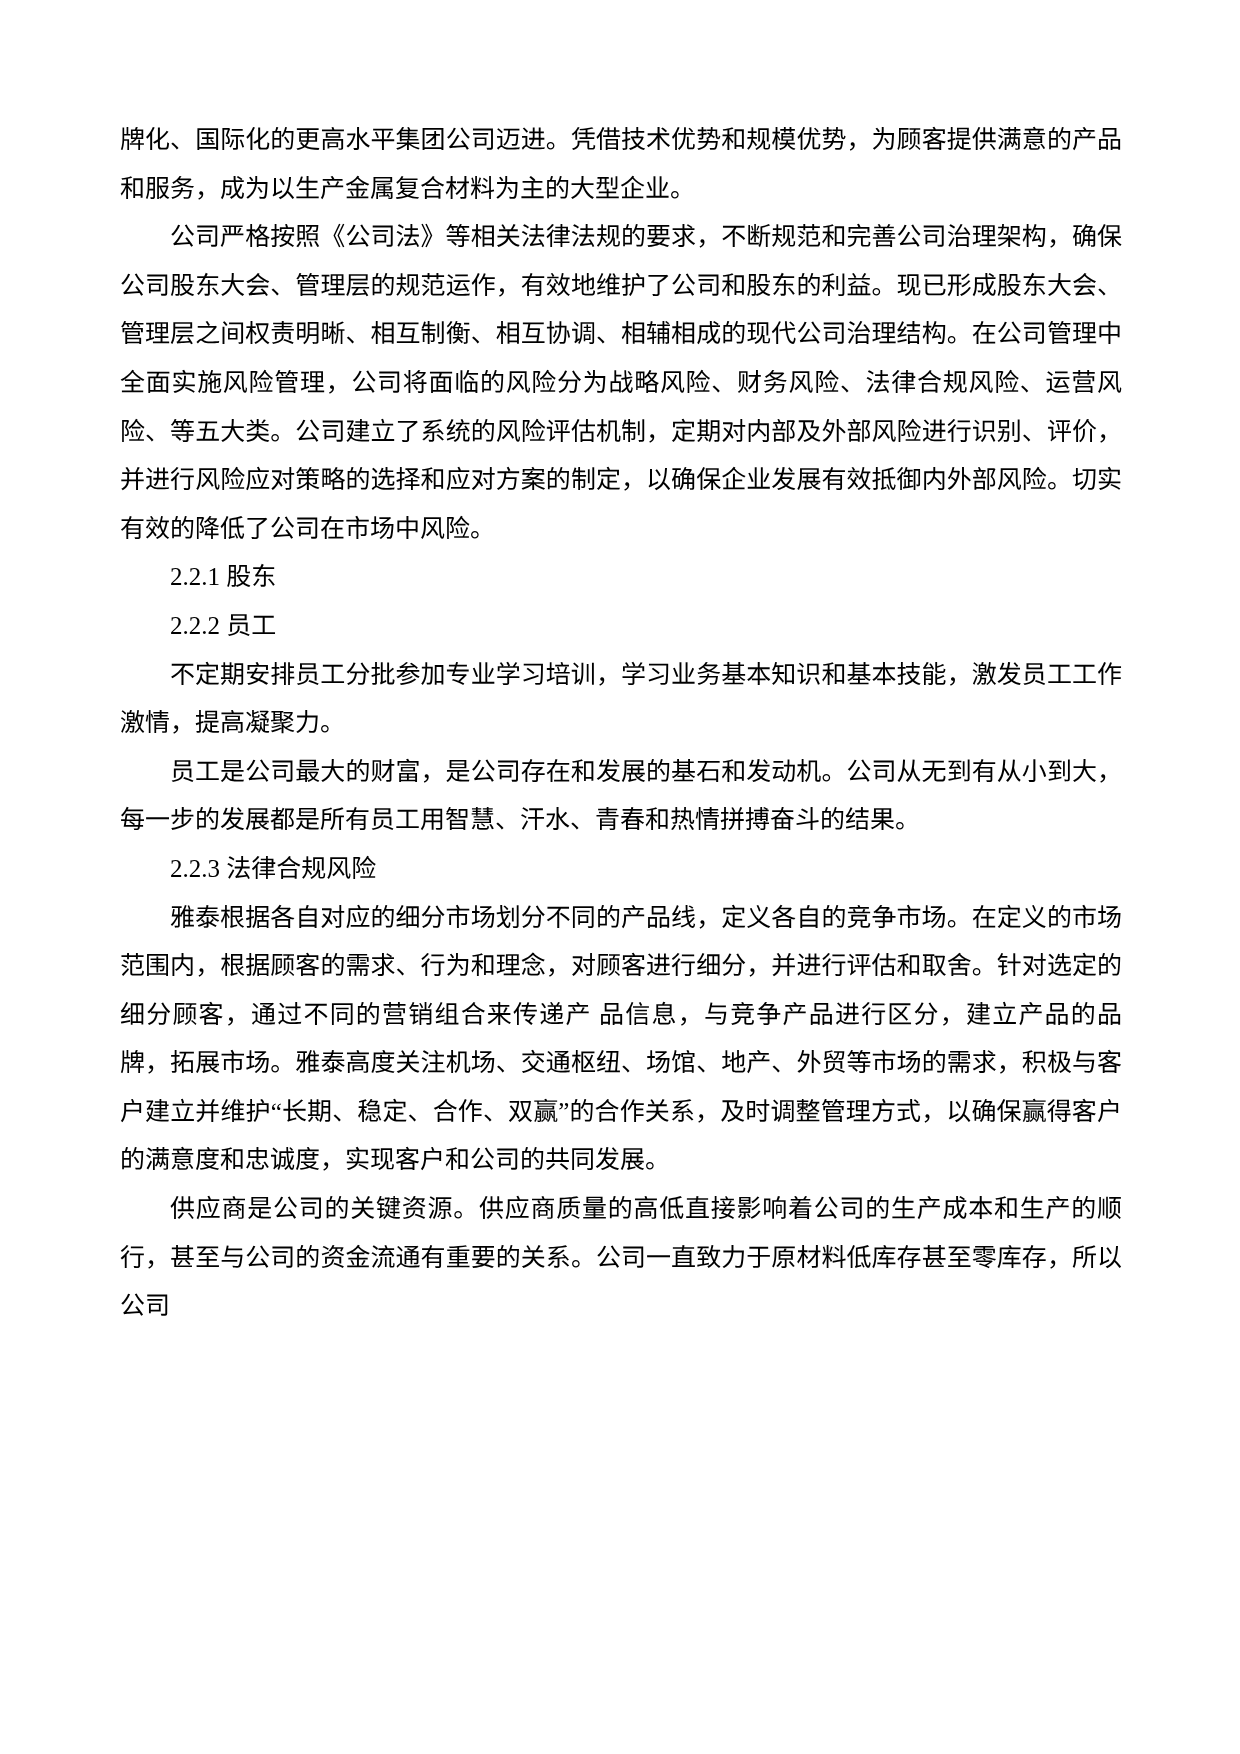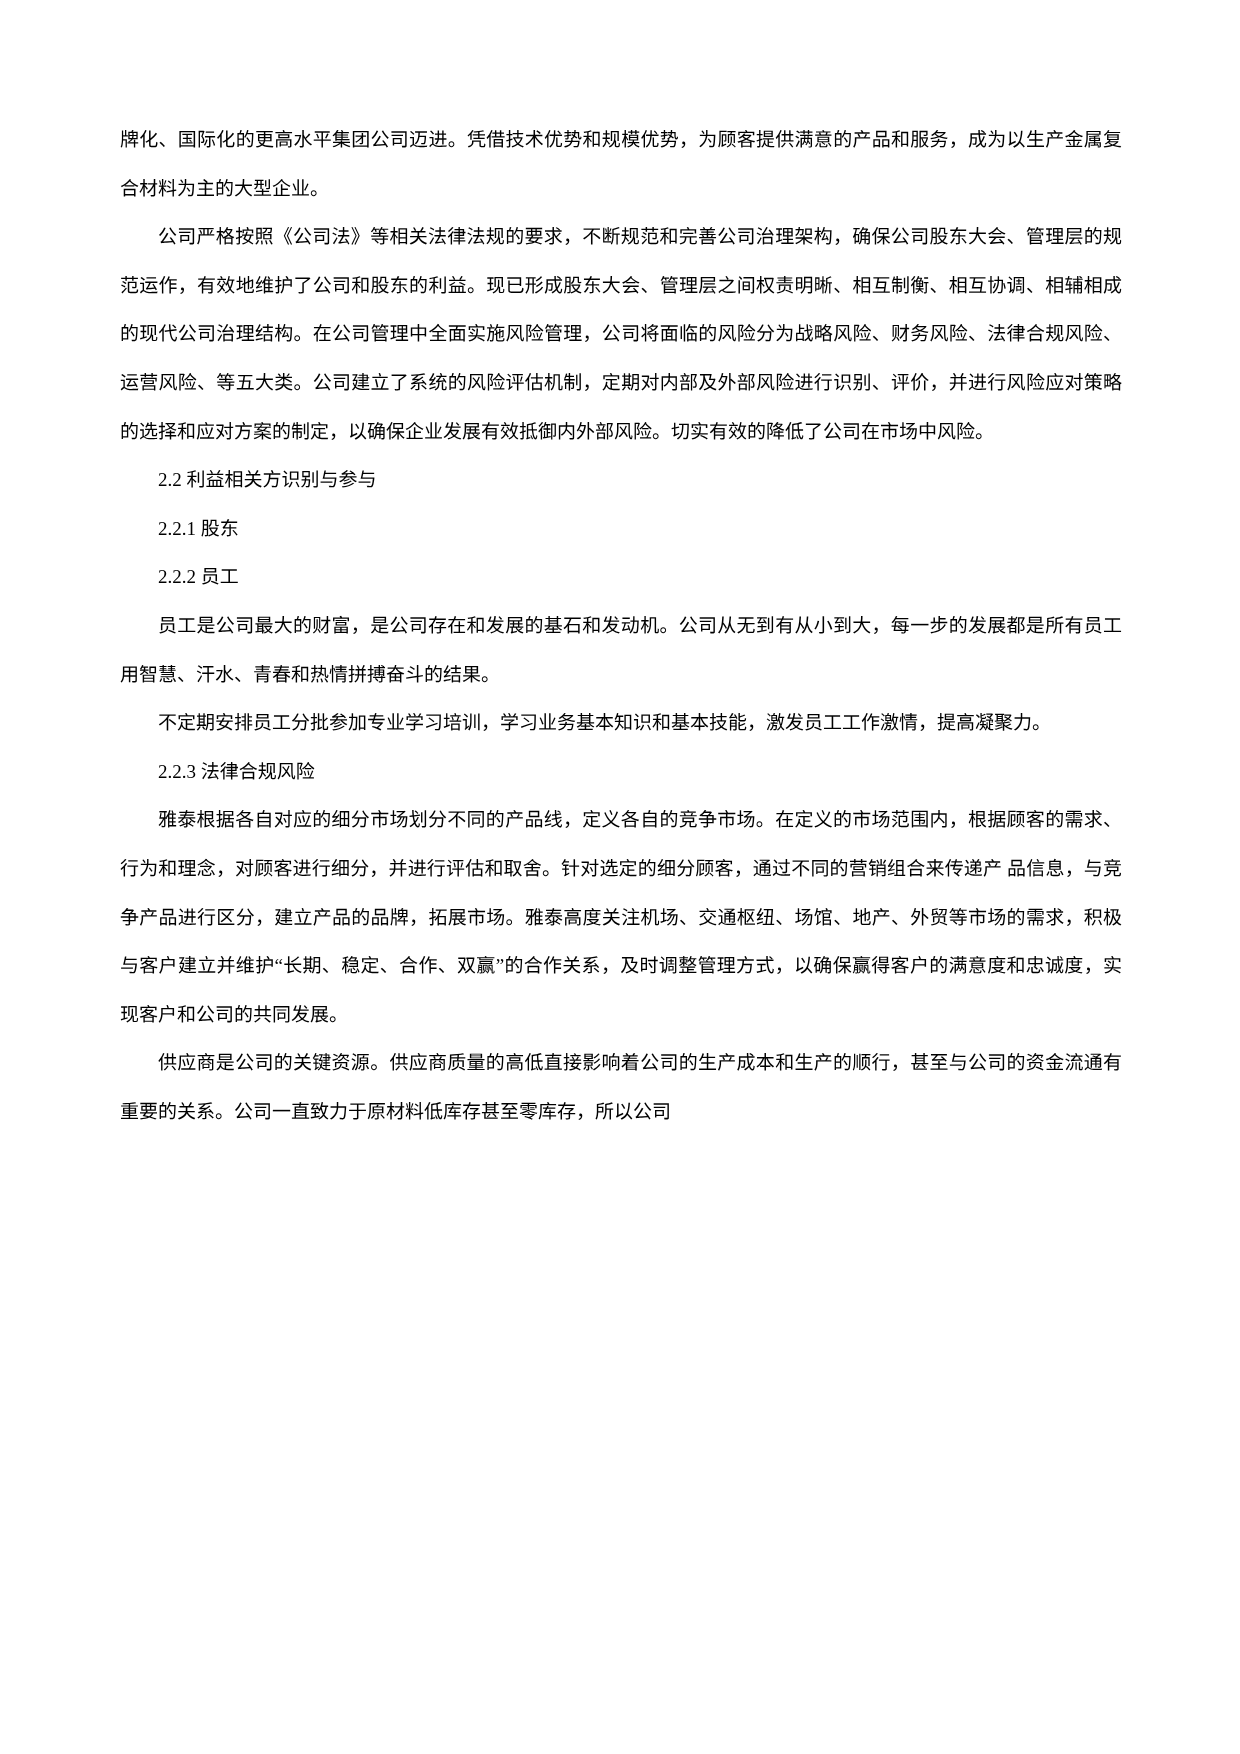--- a/index.html
+++ b/index.html
@@ -13,21 +13,21 @@
     height: 1754px;
     background: #ffffff;
     overflow: hidden;
   }
   .doc-body {
     position: absolute;
     left: 120px;
     top: 116px;
     width: 1002px;
     font-family: "Liberation Serif", "DejaVu Serif", serif;
-    font-size: 19px;
+    font-size: 25px;
     line-height: 48.6px;
     color: #000000;
     text-align: justify;
     text-justify: inter-ideograph;
     word-break: break-all;
   }
   .para {
     margin: 0;
     padding: 0;
     text-indent: 2em;
@@ -39,22 +39,21 @@
     text-align: left;
   }
 </style>
 </head>
 <body>
 
 <div class="page">
   <div class="doc-body">
     <p class="para no-indent">牌化、国际化的更高水平集团公司迈进。凭借技术优势和规模优势，为顾客提供满意的产品和服务，成为以生产金属复合材料为主的大型企业。</p>
     <p class="para">公司严格按照《公司法》等相关法律法规的要求，不断规范和完善公司治理架构，确保公司股东大会、管理层的规范运作，有效地维护了公司和股东的利益。现已形成股东大会、管理层之间权责明晰、相互制衡、相互协调、相辅相成的现代公司治理结构。在公司管理中全面实施风险管理，公司将面临的风险分为战略风险、财务风险、法律合规风险、运营风险、等五大类。公司建立了系统的风险评估机制，定期对内部及外部风险进行识别、评价，并进行风险应对策略的选择和应对方案的制定，以确保企业发展有效抵御内外部风险。切实有效的降低了公司在市场中风险。</p>
-    <p class="para heading">2.2 利益相关方识别与参与</p>
     <p class="para heading">2.2.1 股东</p>
     <p class="para heading">2.2.2 员工</p>
+    <p class="para">不定期安排员工分批参加专业学习培训，学习业务基本知识和基本技能，激发员工工作激情，提高凝聚力。</p>
     <p class="para">员工是公司最大的财富，是公司存在和发展的基石和发动机。公司从无到有从小到大，每一步的发展都是所有员工用智慧、汗水、青春和热情拼搏奋斗的结果。</p>
-    <p class="para">不定期安排员工分批参加专业学习培训，学习业务基本知识和基本技能，激发员工工作激情，提高凝聚力。</p>
     <p class="para heading">2.2.3 法律合规风险</p>
     <p class="para">雅泰根据各自对应的细分市场划分不同的产品线，定义各自的竞争市场。在定义的市场范围内，根据顾客的需求、行为和理念，对顾客进行细分，并进行评估和取舍。针对选定的细分顾客，通过不同的营销组合来传递产 品信息，与竞争产品进行区分，建立产品的品牌，拓展市场。雅泰高度关注机场、交通枢纽、场馆、地产、外贸等市场的需求，积极与客户建立并维护“长期、稳定、合作、双赢”的合作关系，及时调整管理方式，以确保赢得客户的满意度和忠诚度，实现客户和公司的共同发展。</p>
     <p class="para">供应商是公司的关键资源。供应商质量的高低直接影响着公司的生产成本和生产的顺行，甚至与公司的资金流通有重要的关系。公司一直致力于原材料低库存甚至零库存，所以公司</p>
   </div>
 </div>
 
 </body></html>

